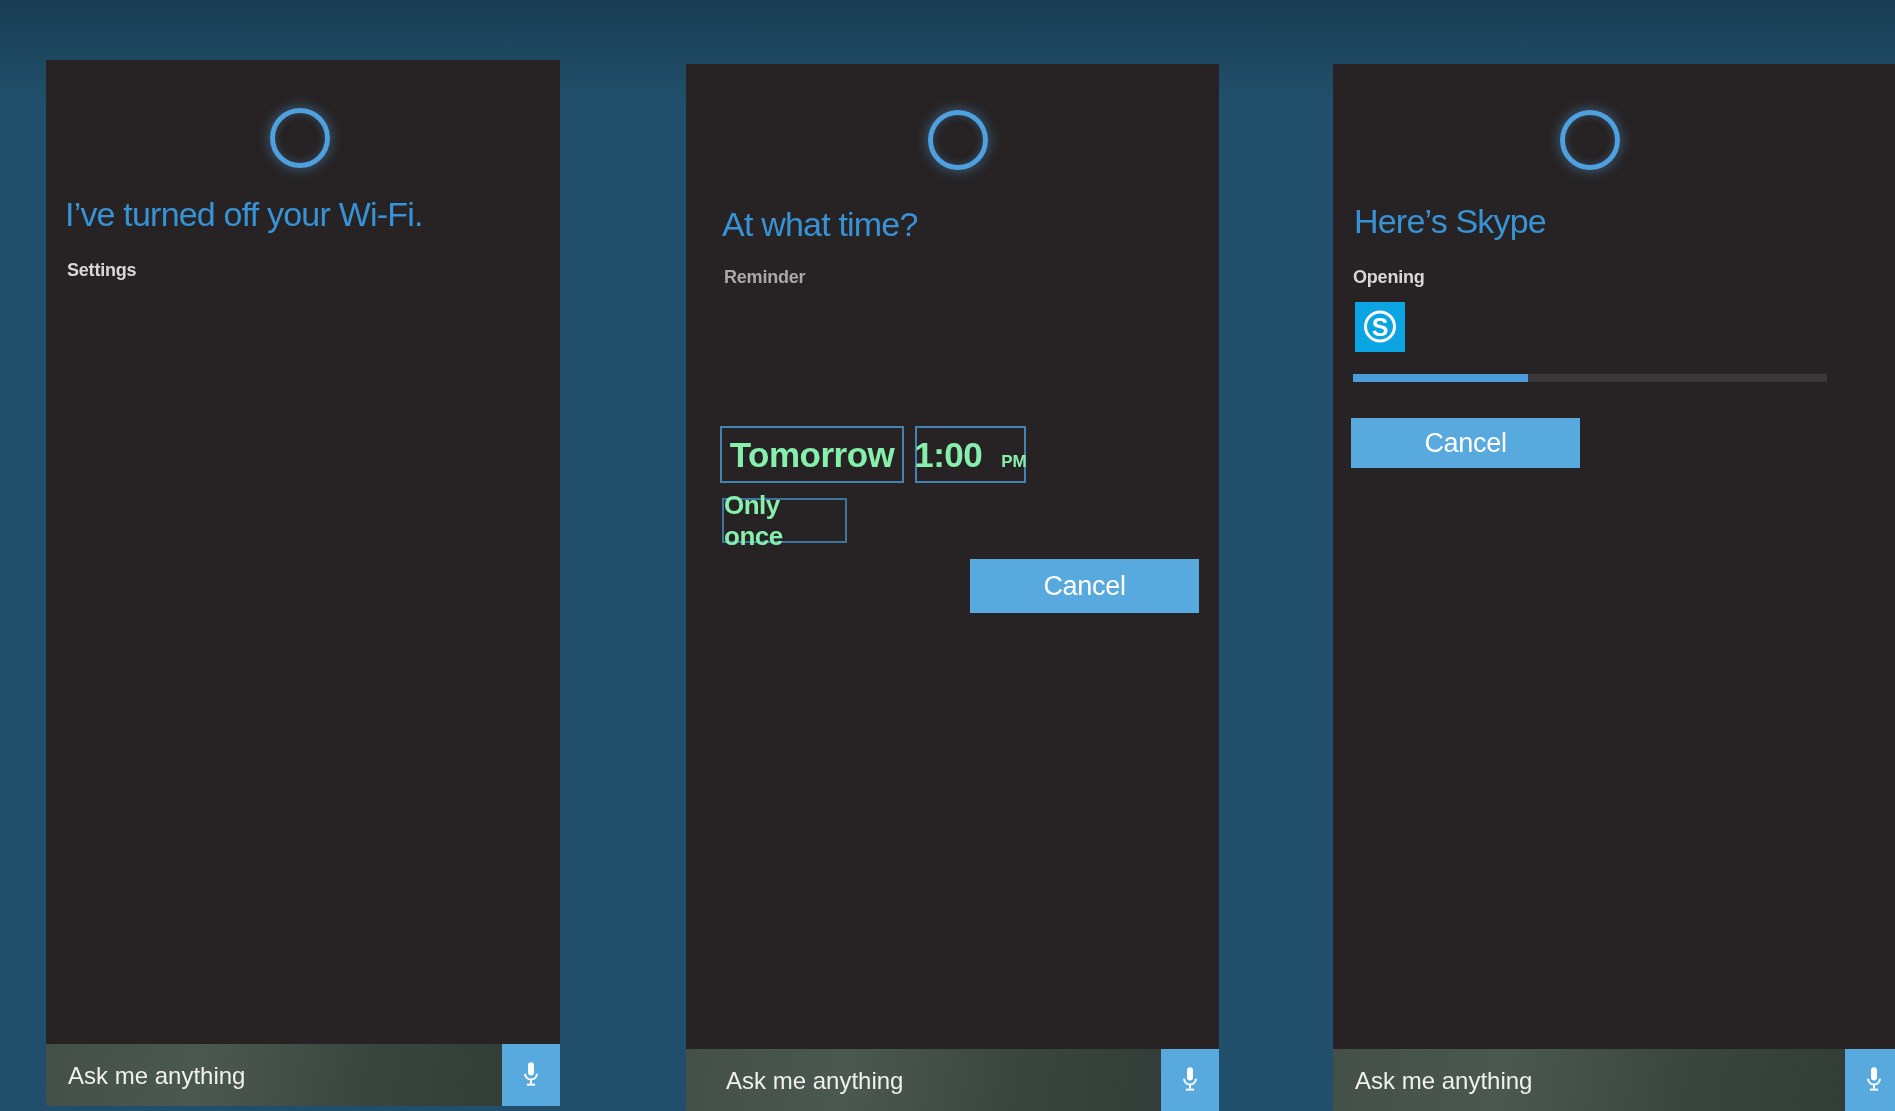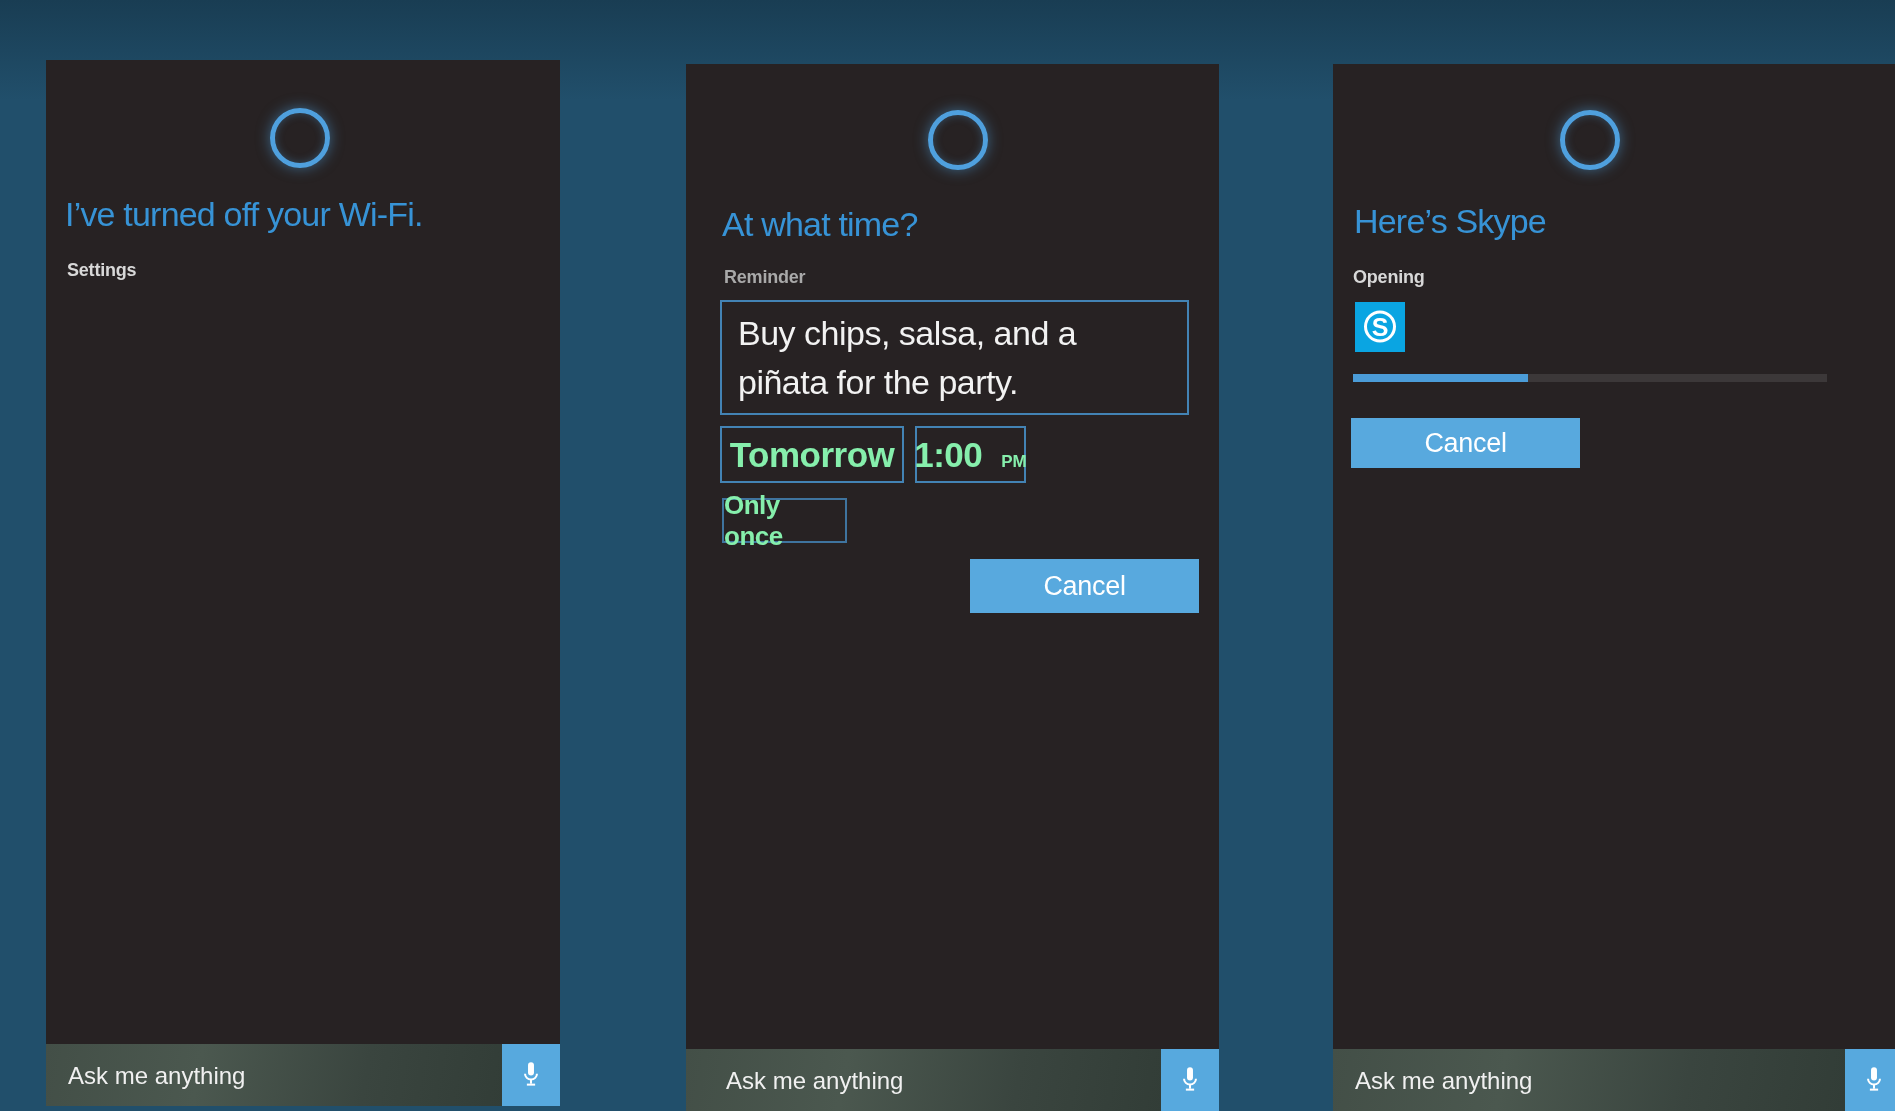--- a/index.html
+++ b/index.html
@@ -101,24 +101,20 @@
       </svg>
     </div>
   </div>
 </div>
 
 <div class="panel" id="panel-middle">
   <div class="ring"></div>
   <div class="title">At what time?</div>
   <div class="section-label">Reminder</div>
 
-  <div class="reminder-box">
-    <div>Buy chips, salsa, and a</div>
-    <div>piñata for the party.</div>
-  </div>
 
   <div class="chip chip-date">Tomorrow</div>
   <div class="chip chip-time">
     <span>1:00</span>
     <span class="meridiem">PM</span>
   </div>
   <div class="chip chip-recurrence">Only once</div>
 
   <div class="btn btn-cancel-mid">Cancel</div>
 

